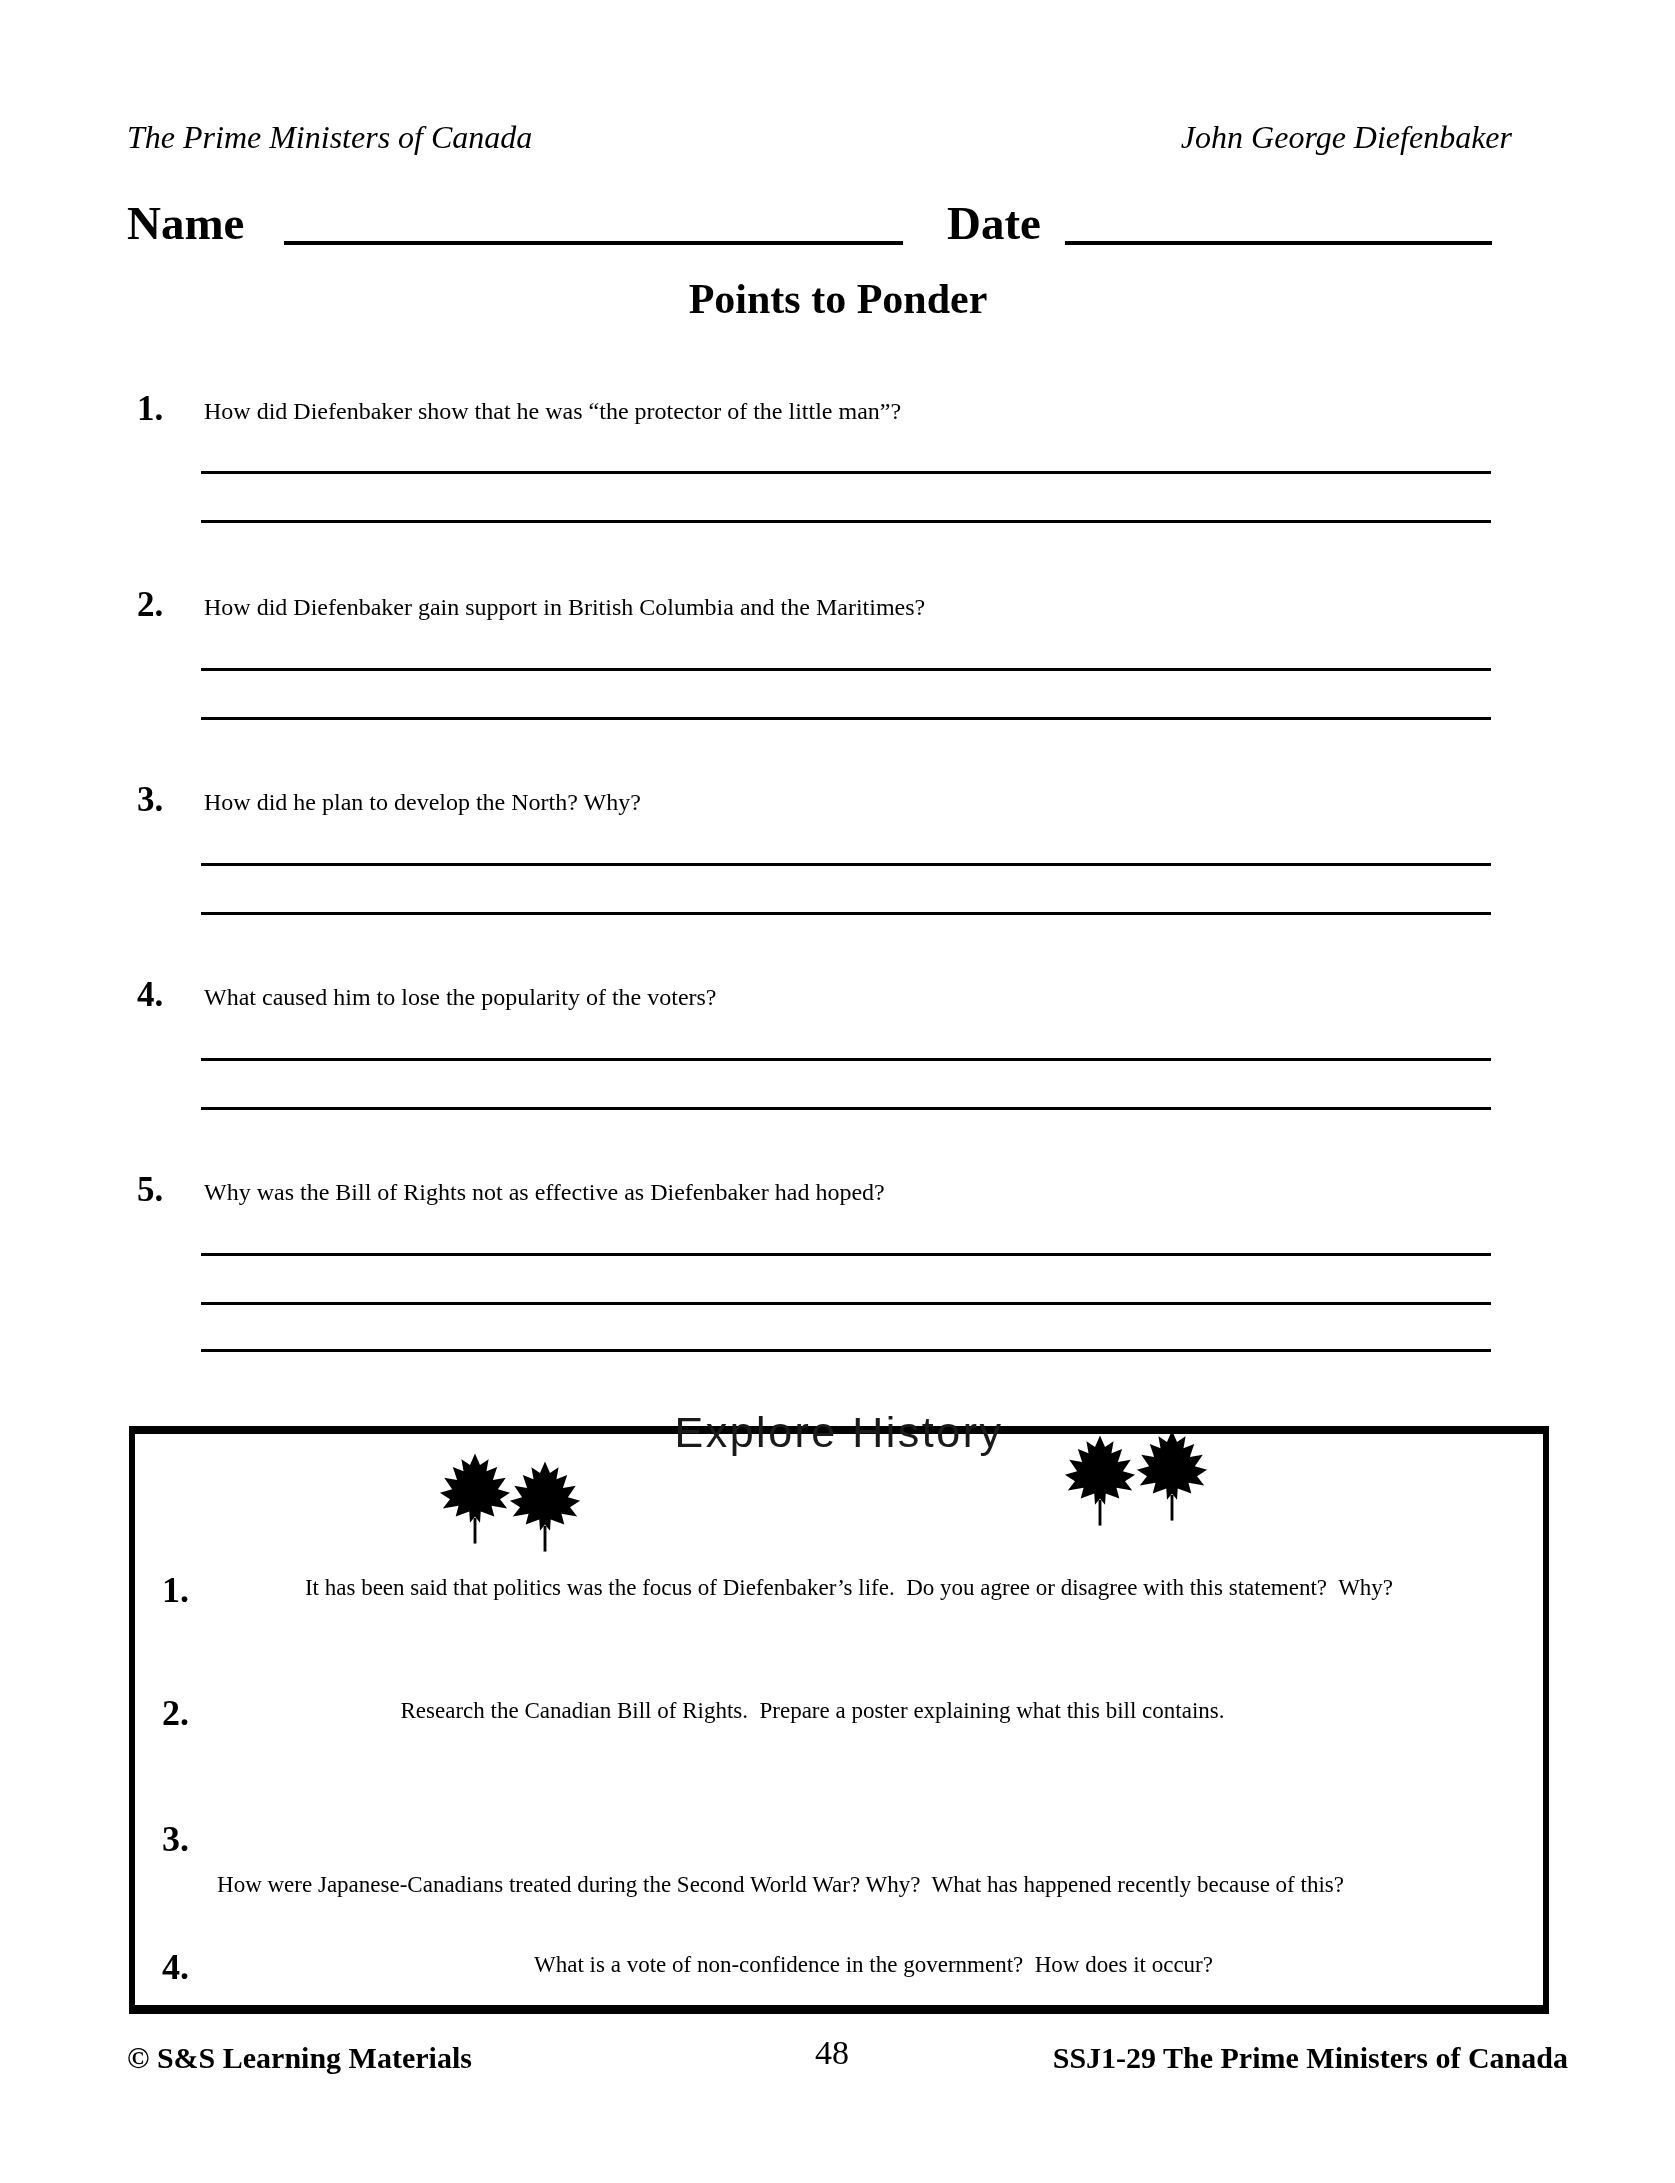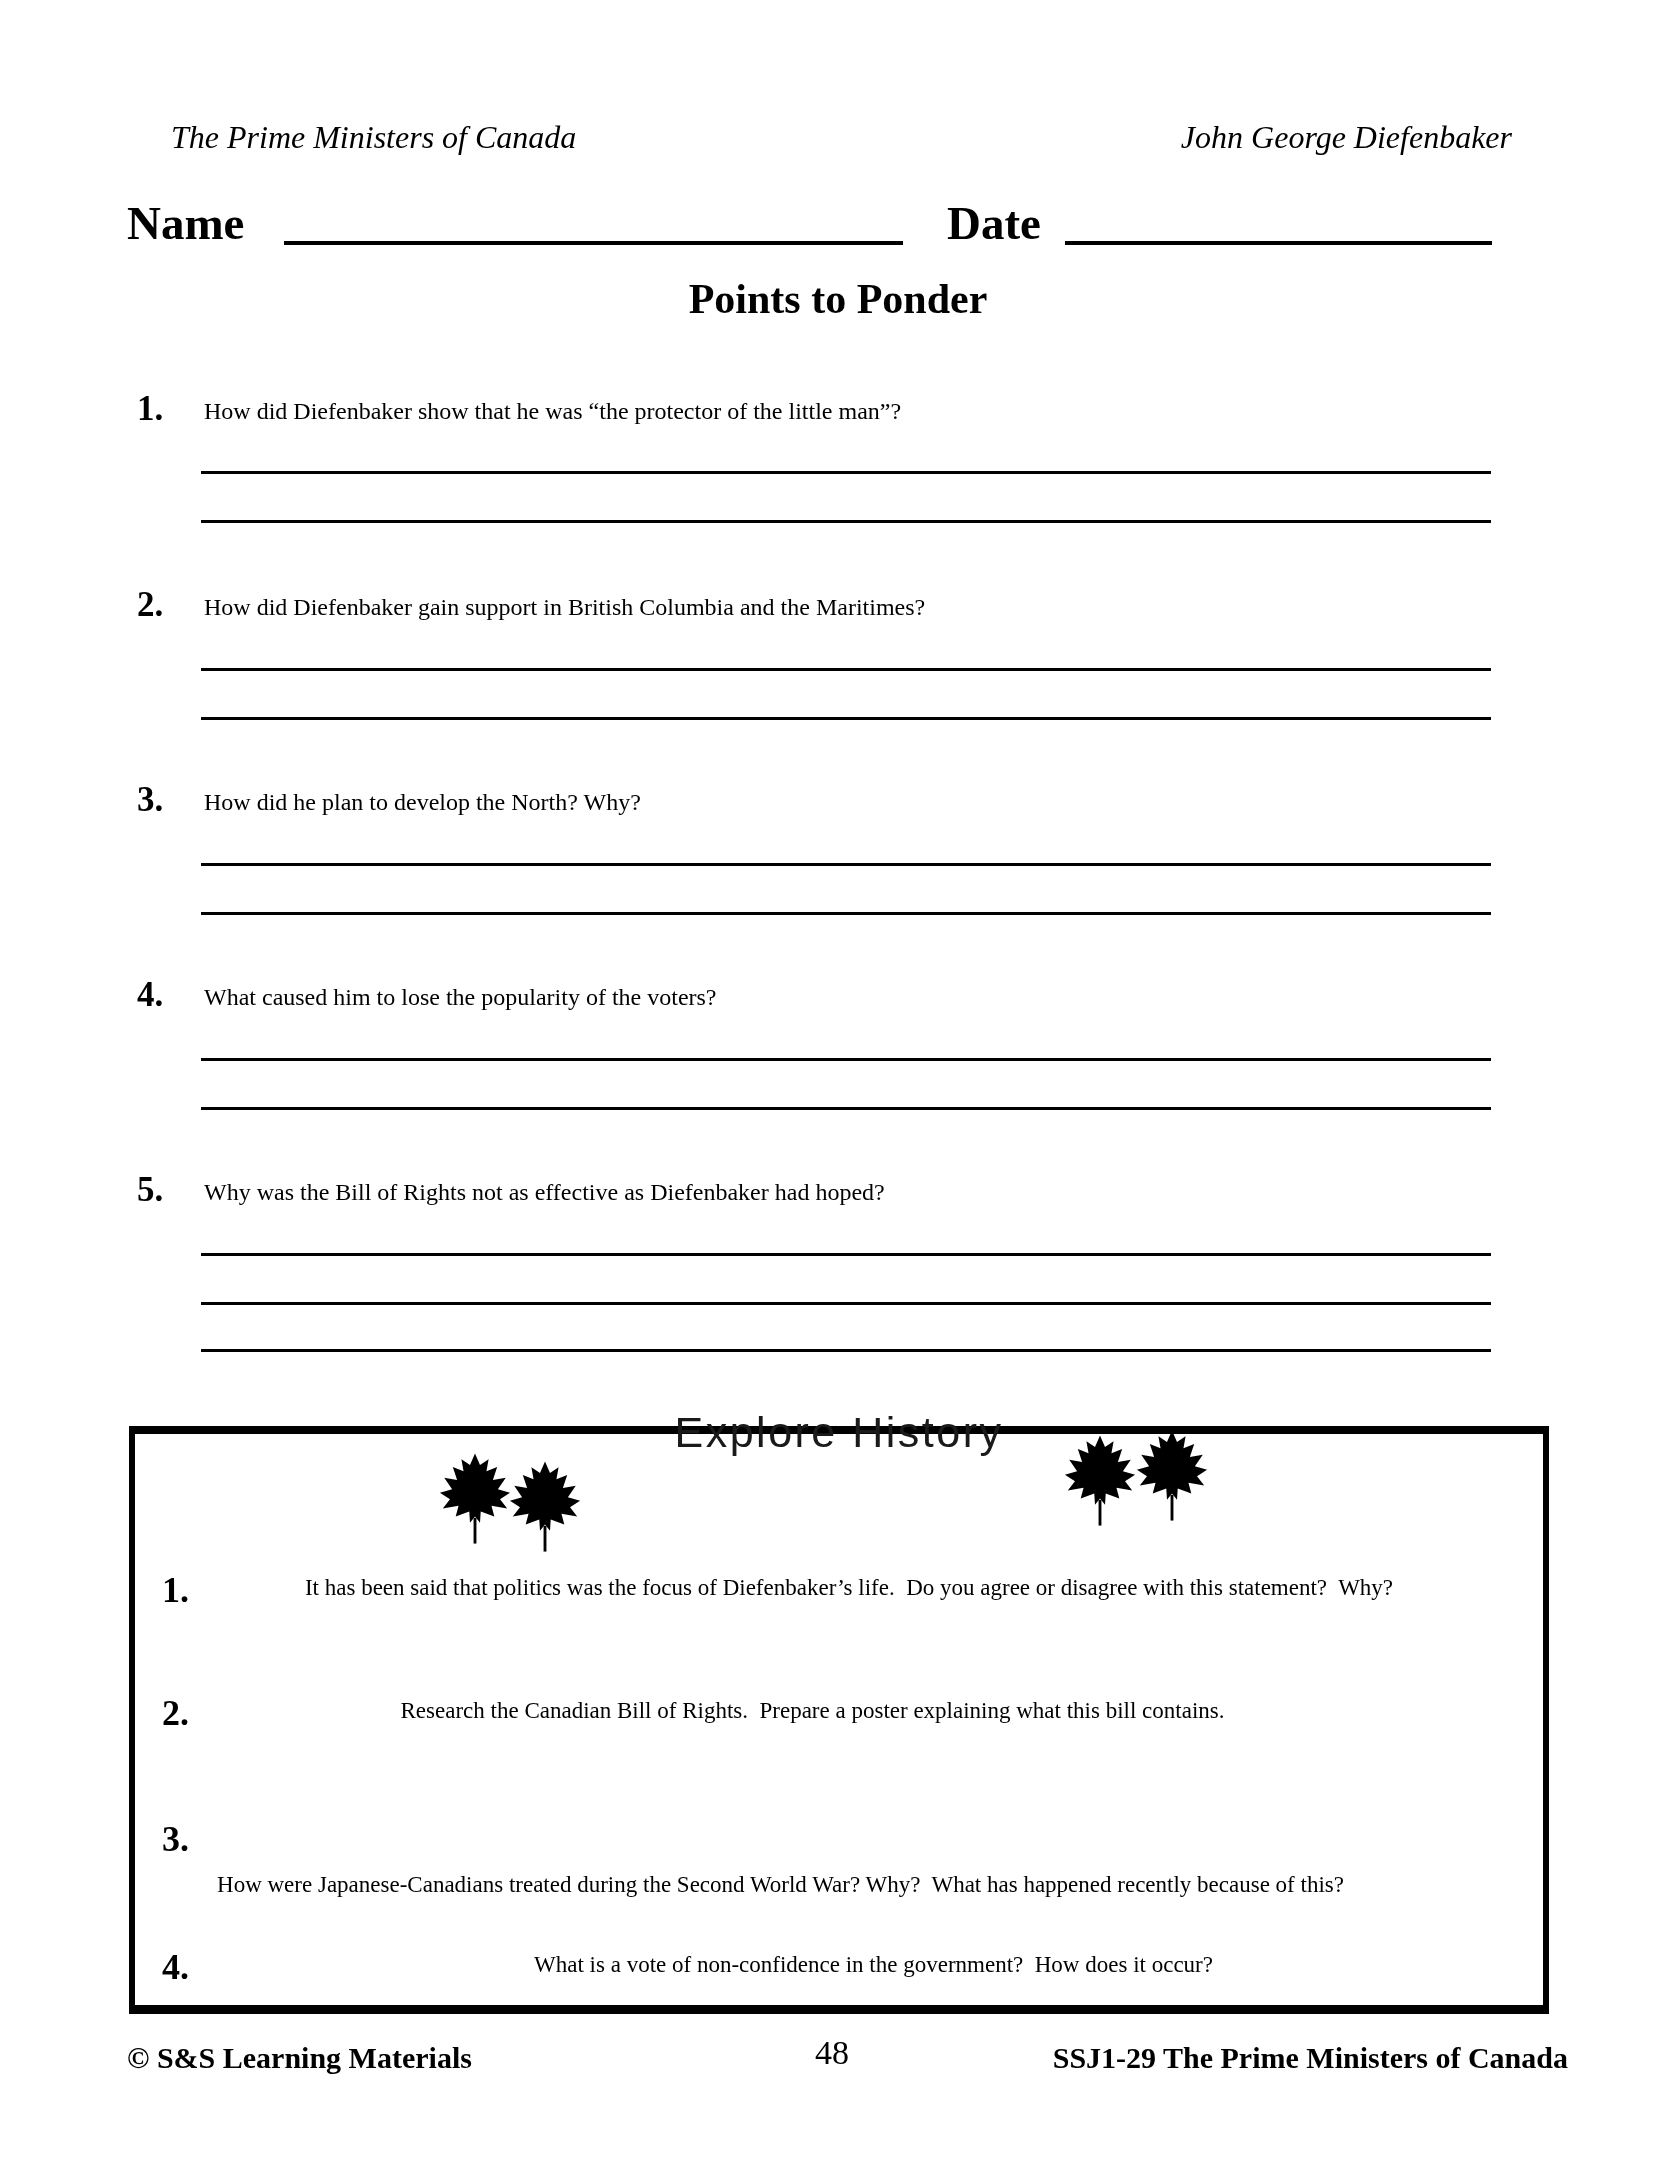--- a/index.html
+++ b/index.html
@@ -9,21 +9,20 @@
     font-family: "Liberation Serif", "DejaVu Serif", serif;
     color: #000000;
     overflow: hidden;
   }
   .abs { position: absolute; }
 
   .hdr {
     font-style: italic;
     font-size: 32px;
     white-space: nowrap;
-    margin-left: 44px;
   }
   .name-date {
     font-weight: bold;
     font-size: 47px;
     white-space: nowrap;
   }
   .blank-line { background: #000000; }
 
   .page-title {
     left: 0; width: 1676px; top: 275px;

